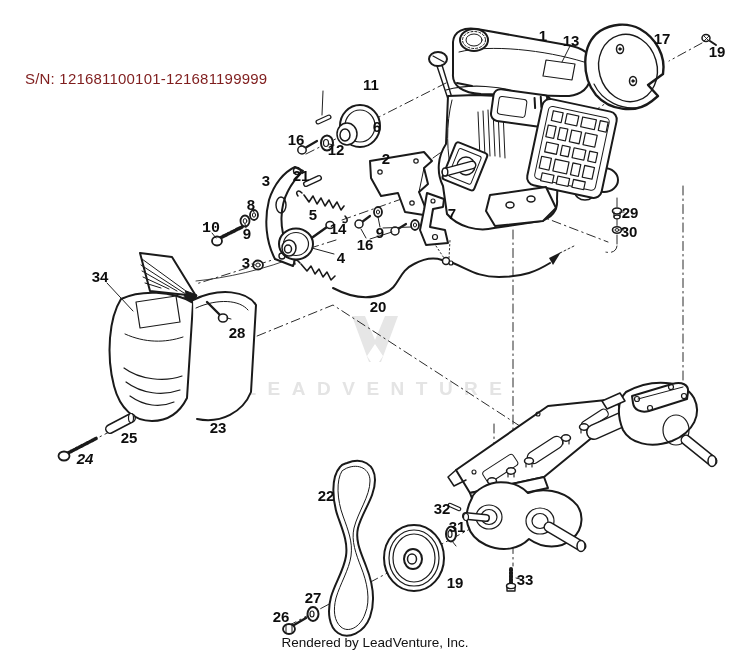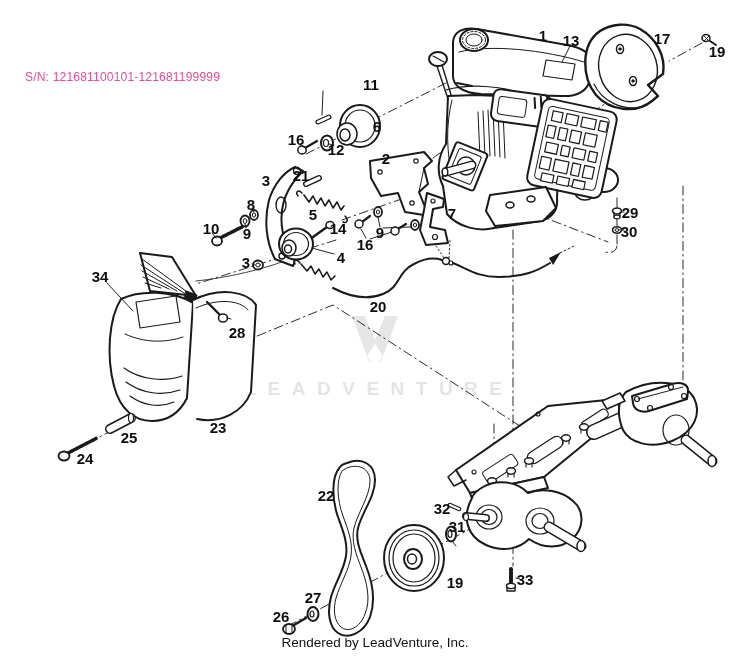--- a/index.html
+++ b/index.html
@@ -1,18 +1,18 @@
 <!DOCTYPE html>
 <html><head>
 <meta charset="utf-8">
 <style>
   html,body{margin:0;padding:0;background:#fff;}
   .stage{position:relative;width:750px;height:657px;background:#ffffff;overflow:hidden;
          font-family:"Liberation Sans",sans-serif;}
-  .sn-text{position:absolute;left:25px;top:70px;font-size:12px;color:#ec4899;
+  .sn-text{position:absolute;left:25px;top:70px;font-size:15px;color:#7f1d1d;
            letter-spacing:.2px;white-space:nowrap;}
   .footer-credit{position:absolute;left:0;right:0;top:635px;text-align:center;
            font-size:13.5px;color:#111;white-space:nowrap;}
   .artwork{position:absolute;left:0;top:0;z-index:2;}
   .callout{position:absolute;transform:translate(-50%,-50%);z-index:3;
            font-weight:bold;font-size:15px;color:#0d0d0d;line-height:1;
            cursor:pointer;white-space:nowrap;}
 </style>
 </head>
 <body>
@@ -351,36 +351,36 @@
       <span class="callout" style="left: 543px; top: 35px;">1</span>
       <span class="callout" style="left: 386px; top: 158px;">2</span>
       <span class="callout" style="left: 266px; top: 180px;">3</span>
       <span class="callout" style="left: 341px; top: 257px;">4</span>
       <span class="callout" style="left: 313px; top: 214px;">5</span>
       <span class="callout" style="left: 377px; top: 126px;">6</span>
       <span class="callout" style="left: 452px; top: 213px;">7</span>
       <span class="callout" style="left: 251px; top: 204px;">8</span>
       <span class="callout" style="left: 247px; top: 233px;">9</span>
       <span class="callout" style="left: 380px; top: 232px;">9</span>
-      <span class="callout" style="left: 211px; top: 228px;">10</span>
+      <span class="callout" style="left: 211px; top: 228px; font-family: Liberation Mono, monospace;">10</span>
       <span class="callout" style="left: 323px; top: 84px; margin-left: 48px;">11</span>
       <span class="callout" style="left: 336px; top: 149px;">12</span>
       <span class="callout" style="left: 571px; top: 40px;">13</span>
       <span class="callout" style="left: 338px; top: 228px;">14</span>
       <span class="callout" style="left: 246px; top: 262px;">3</span>
       <span class="callout" style="left: 296px; top: 139px;">16</span>
       <span class="callout" style="left: 365px; top: 244px;">16</span>
       <span class="callout" style="left: 662px; top: 38px;">17</span>
       <span class="callout" style="left: 717px; top: 51px;">19</span>
       <span class="callout" style="left: 455px; top: 582px;">19</span>
       <span class="callout" style="left: 378px; top: 306px;">20</span>
       <span class="callout" style="left: 301px; top: 175px;">21</span>
       <span class="callout" style="left: 326px; top: 495px;">22</span>
       <span class="callout" style="left: 218px; top: 427px;">23</span>
-      <span class="callout" style="left: 85px; top: 458px;">24</span>
+      <span class="callout" style="left: 85px; top: 458px; font-style: italic;">24</span>
       <span class="callout" style="left: 129px; top: 437px;">25</span>
       <span class="callout" style="left: 281px; top: 616px;">26</span>
       <span class="callout" style="left: 313px; top: 597px;">27</span>
       <span class="callout" style="left: 237px; top: 320px; margin-top: 12px;">28</span>
       <span class="callout" style="left: 630px; top: 212px;">29</span>
       <span class="callout" style="left: 629px; top: 231px;">30</span>
       <span class="callout" style="left: 457px; top: 526px;">31</span>
       <span class="callout" style="left: 442px; top: 508px;">32</span>
       <span class="callout" style="left: 525px; top: 579px;">33</span>
       <span class="callout" style="left: 100px; top: 276px;">34</span>

